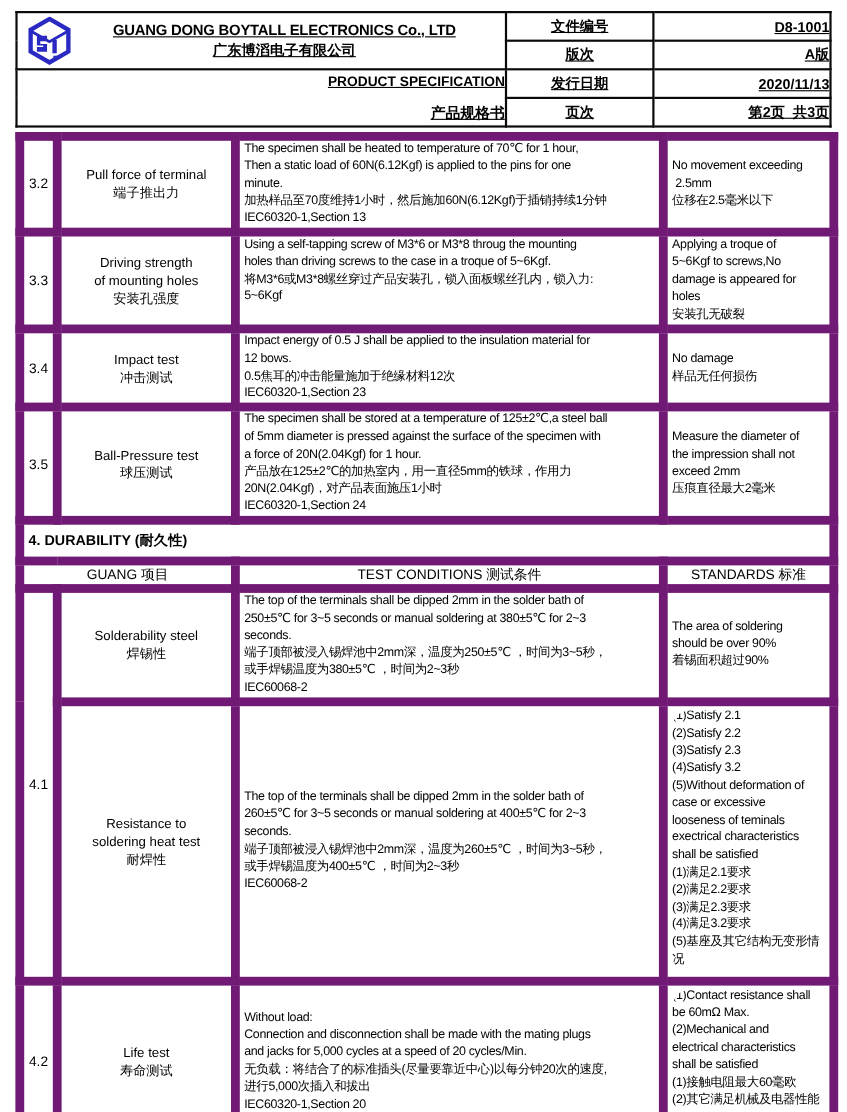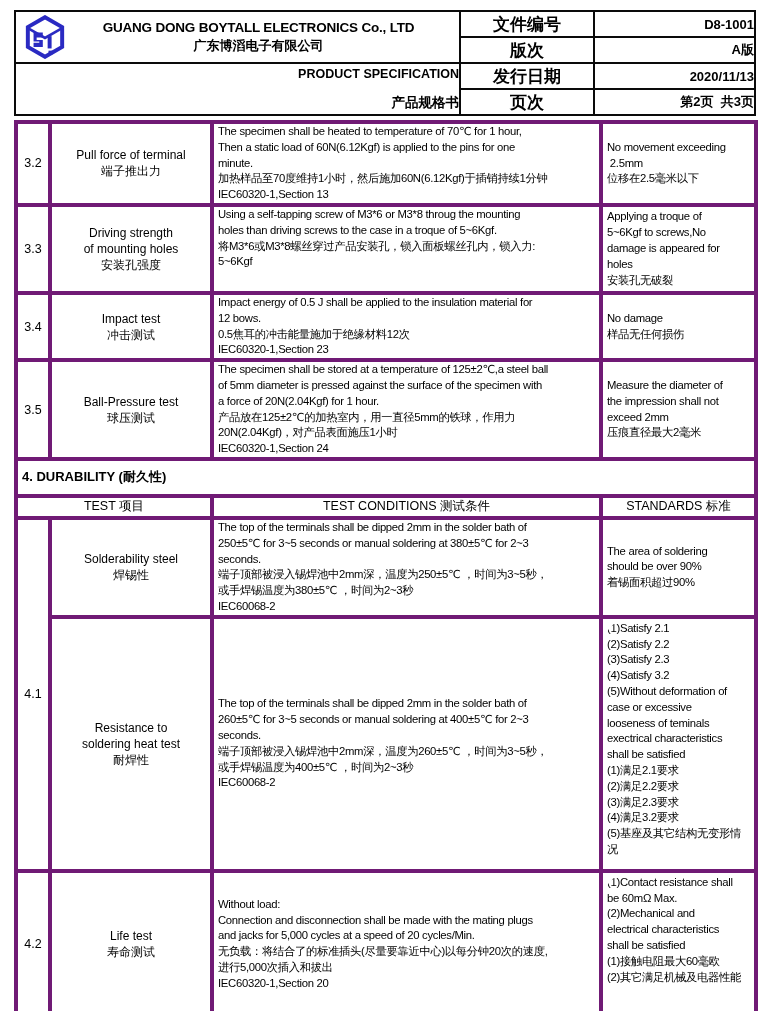--- a/index.html
+++ b/index.html
@@ -11,38 +11,38 @@
   .page {
     position:relative;
     width:770px; height:1011px;
     background:#fff;
     padding:10px 16px 0 14px;
   }
 
   
   table { border-collapse:collapse; table-layout:fixed; }
   .hdr-table { width:740px; }
-  .hdr-table td { border:2px solid #0a0a0a; overflow:hidden; }
+  .hdr-table td { border:2px solid #0a0a0a; overflow:hidden;text-decoration:underline; }
   .hdr-table tr { height:26px; }
   .brand-cell { width:445px; }
-  .hl { width:134px; text-align:center; font-weight:bold; font-size:17px; }
+  .hl { width:134px; text-align:center; font-weight:bold; font-size:13px; }
   .hv { width:161px; text-align:right; font-weight:bold; font-size:13px; white-space:pre; }
   .brand-inner { display:flex; align-items:center; }
   .logo-box { width:50px; height:46px; flex:0 0 50px; margin-left:6px; }
   .logo-box svg { width:46px; height:44px; display:block; margin-top:1px; }
   .cnames { flex:1; text-align:center; padding-right:14px; }
   .cname-en { font-weight:bold; font-size:13.5px; letter-spacing:-0.2px; }
   .cname-cn { font-weight:bold; font-size:13px; margin-top:2px; }
   .title-cell { text-align:right; }
   .title-en { font-weight:bold; font-size:12.5px; }
   .title-cn { font-weight:bold; font-size:13.5px; margin-top:13px; }
 
   
   .body-table { width:740px; margin-top:4px; }
-  .body-table td { border:4px solid #701a75; overflow:hidden; }
+  .body-table td { border:8px solid #701a75; overflow:hidden; }
   .col-no { width:34px; } .col-item { width:162px; }
   .col-cond { width:389px; } .col-std { width:155px; }
 
   tr.r32 { height:79px; } tr.r33 { height:88px; }
   tr.r34 { height:65px; } tr.r35 { height:95px; }
   tr.rsec { height:37px; } tr.rhead { height:22px; }
   tr.r41a { height:94px; } tr.r41b { height:254px; }
   tr.r42 { height:147px; }
 
   td.no   { text-align:center; vertical-align:middle; font-size:12.5px; }
@@ -177,21 +177,21 @@
 the impression shall not
 exceed 2mm
 压痕直径最大2毫米</td>
     </tr>
 
     <tr class="rsec">
       <td class="section-band" colspan="4">4. DURABILITY (耐久性)</td>
     </tr>
 
     <tr class="rhead">
-      <td colspan="2">TEST 项目</td>
+      <td colspan="2">GUANG 项目</td>
       <td>TEST CONDITIONS 测试条件</td>
       <td>STANDARDS 标准</td>
     </tr>
 
     <tr class="r41a">
       <td class="no" rowspan="2">4.1</td>
       <td class="item">Solderability steel
 焊锡性</td>
       <td class="cell cond">The top of the terminals shall be dipped 2mm in the solder bath of
 250±5℃ for 3~5 seconds or manual soldering at 380±5℃ for 2~3

